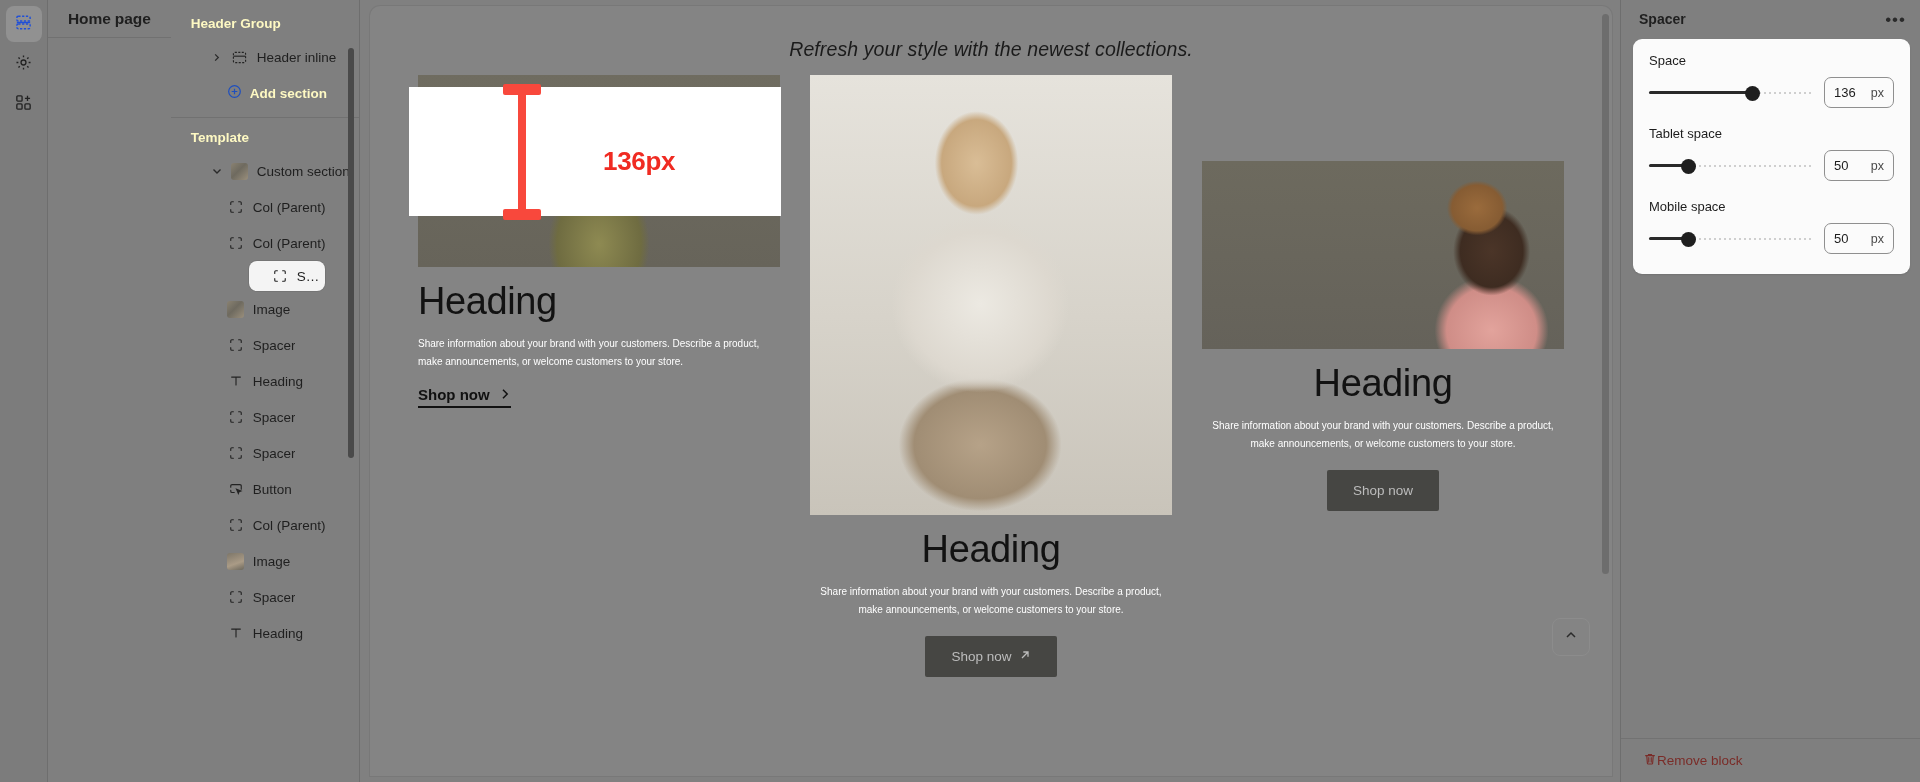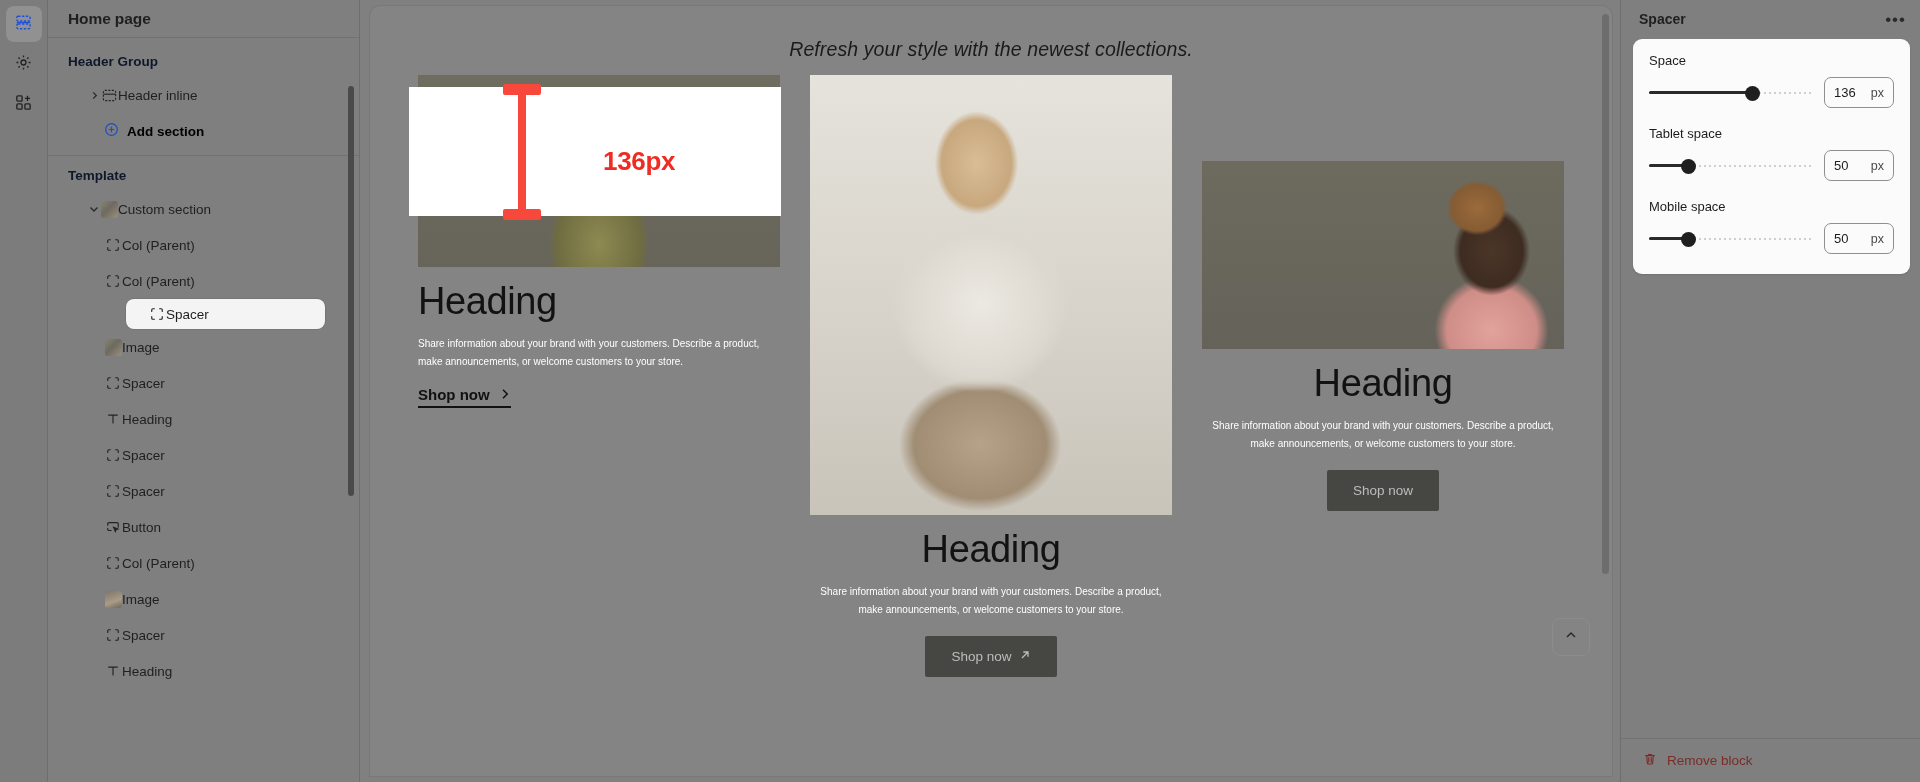--- a/index.html
+++ b/index.html
@@ -36,47 +36,48 @@
   }
   .rail-btn.active { background: #919191; }
 
   
   #sidebar {
     width: 312px; height: 782px;
     background: #7f7f7f;
     border-right: 1px solid #6e6e6e;
     flex: 0 0 312px;
     position: relative;
-    display: flex; flex-direction: column;
+    display: flex; flex-direction: row;
   }
   #sidebar-header {
     height: 38px;
     display: flex; align-items: center;
     padding: 0 20px;
     border-bottom: 1px solid #717171;
   }
   #sidebar-header .title {
     font-size: 15.5px; font-weight: 700; color: #1f1f1f;
     letter-spacing: -0.1px;
   }
   #sidebar-scroll {
     flex: 1;
     overflow: hidden;
     position: relative;
     padding-top: 4px;
   }
   .group-label {
-    font-size: 13.5px; font-weight: 700; color: #0f172a;
+    font-size: 13.5px; font-weight: 700; color: #fef9c3;
     padding: 12px 20px 8px 20px;
   }
   .divider { height: 1px; background: #717171; margin: 6px 0 0 0; }
 
   .tree-row {
     height: 36px;
     display: flex; align-items: center;
+    gap: 8px;
     padding-left: 20px;
     cursor: pointer;
     font-size: 13.5px;
     color: #1f1f1f;
     white-space: nowrap;
     overflow: hidden;
   }
   .tree-row.indent1 { padding-left: 56px; }
   .tree-row.indent-sec { padding-left: 56px; }
   .tree-row.selected {
@@ -86,21 +87,21 @@
     border-radius: 8px;
     height: 30px;
     box-shadow: 0 0 0 1px rgba(0,0,0,0.08);
   }
   .tree-row .chev { width: 12px; flex: 0 0 12px; display:flex; align-items:center; justify-content:center;}
   .tree-row .ico { width: 18px; flex: 0 0 18px; display: flex; align-items: center; justify-content: center; }
   .tree-row .lbl { overflow: hidden; text-overflow: ellipsis; }
   .addsection {
     height: 36px; display: flex; align-items: center; gap: 8px;
     padding-left: 56px; cursor: pointer;
-    color: #000000; font-size: 13.5px; font-weight: 600;
+    color: #fef9c3; font-size: 13.5px; font-weight: 600;
   }
   .thumb {
     width: 17px; height: 17px; border-radius: 3px;
     background: linear-gradient(135deg,#8a8272 0%, #6e6a5f 45%, #9a8f7c 100%);
     display:inline-block;
   }
   .thumb.t2 { background: linear-gradient(160deg,#7d7669 0%, #aa9b86 60%, #6b675c 100%); }
   #sidebar-scrollbar {
     position: absolute; right: 5px; top: 48px;
     width: 6px; height: 410px; border-radius: 3px;
@@ -277,21 +278,21 @@
     background: #fbfbfb;
     display: flex; align-items: center; justify-content: space-between;
     padding: 0 9px;
     font-size: 13px; color: #1d1d1d;
   }
   .numbox .unit { color: #4a4a4a; font-size: 12.5px; }
   #remove-block {
     position: absolute; left: 0; bottom: 0;
     width: 100%;
     height: 44px;
-    display: flex; align-items: center; gap: 10px;
+    display: flex; align-items: center; 
     padding-left: 22px;
     border-top: 1px solid #727272;
     cursor: pointer;
     color: #7a2c28;
     font-size: 13.5px;
   }
 </style>
 </head>
 <body>
 

